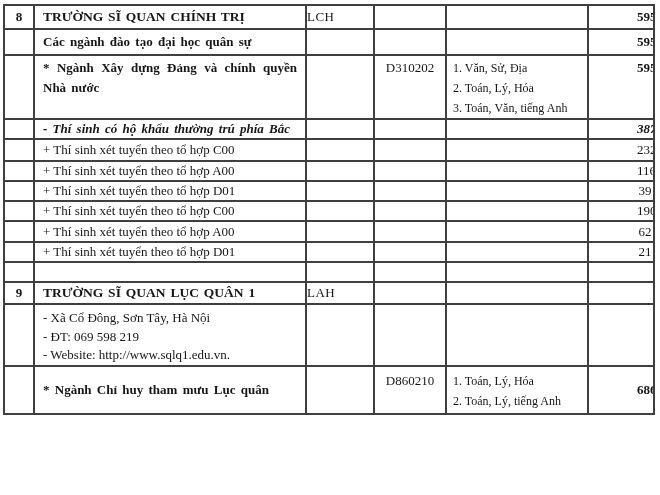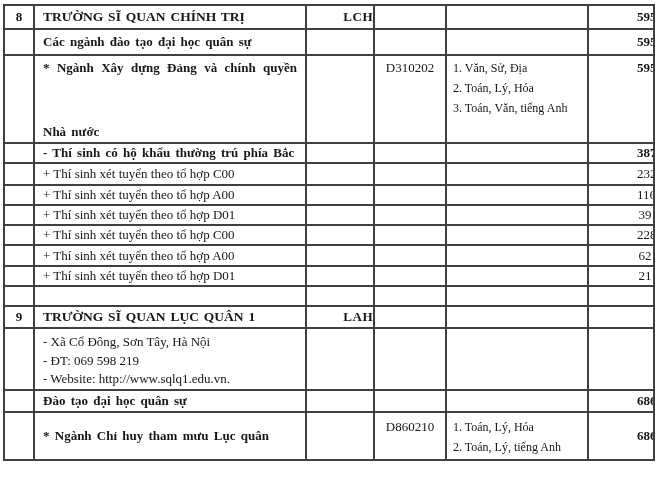--- a/index.html
+++ b/index.html
@@ -14,28 +14,28 @@
     margin:4px 0 0 3px;width:650px;
   }
   td{
     border:2px solid #3f3f3f;
     padding:0;vertical-align:middle;overflow:hidden;
     box-sizing:border-box;
   }
   
   .c-no{text-align:center;font-weight:bold;}
   .c-name{text-align:left;padding:0 8px;border-radius:8px;}
-  .c-code{text-align:right;font-weight:bold;letter-spacing:.5px;}
+  .c-code{text-align:left;font-weight:normal;letter-spacing:.5px;}
   .c-mcode{text-align:center;}
   .c-subj{text-align:left;padding:0 6px;font-size:12px;}
   .c-val{text-align:center;padding-left:48px;}
   
   .b{font-weight:bold;}
-  .bi{font-weight:bold;}
-  .ws{word-spacing:2px;margin-top:44px;}
+  .bi{font-weight:bold;font-style:italic;}
+  .ws{word-spacing:2px;}
   .title{font-size:13.5px;word-spacing:1.5px;}
   .top{vertical-align:top;}
   .pt2{padding-top:2px;}
   .pt4{padding-top:4px;}
   .line{line-height:18.5px;}
   .sline{line-height:20px;}
   .jline{text-align:justify;text-align-last:justify;}
   
   .h24{height:24px;} .h56{height:56px;} .h26{height:26px;} .h60{height:60px;}
   .h20{height:20px;} .h22{height:22px;} .h21{height:21px;}
@@ -125,21 +125,21 @@
       <td class="c-val">39</td>
     </tr>
 
 
     <tr class="h20">
       <td class="c-no"></td>
       <td class="c-name">+ Thí sinh xét tuyển theo tổ hợp C00</td>
       <td class="c-code"></td>
       <td class="c-mcode"></td>
       <td class="c-subj"></td>
-      <td class="c-val">228</td>
+      <td class="c-val">190</td>
     </tr>
     <tr class="h21">
       <td class="c-no"></td>
       <td class="c-name">+ Thí sinh xét tuyển theo tổ hợp A00</td>
       <td class="c-code"></td>
       <td class="c-mcode"></td>
       <td class="c-subj"></td>
       <td class="c-val">62</td>
     </tr>
     <tr class="h20">
@@ -175,28 +175,20 @@
         <div class="line">- Xã Cổ Đông, Sơn Tây, Hà Nội</div>
         <div class="line">- ĐT: 069 598 219</div>
         <div class="line">- Website: http://www.sqlq1.edu.vn.</div>
       </td>
       <td class="c-code"></td>
       <td class="c-mcode"></td>
       <td class="c-subj"></td>
       <td class="c-val"></td>
     </tr>
 
-    <tr class="h22">
-      <td class="c-no"></td>
-      <td class="c-name b ws">Đào tạo đại học quân sự</td>
-      <td class="c-code"></td>
-      <td class="c-mcode"></td>
-      <td class="c-subj"></td>
-      <td class="c-val b">686</td>
-    </tr>
 
     <tr class="h48">
       <td class="c-no"></td>
       <td class="c-name b ws">* Ngành Chỉ huy tham mưu Lục quân</td>
       <td class="c-code"></td>
       <td class="c-mcode top" style="padding-top:6px;">D860210</td>
       <td class="c-subj top" style="padding-top:4px;">
         <div class="sline">1. Toán, Lý, Hóa</div>
         <div class="sline">2. Toán, Lý, tiếng Anh</div>
       </td>

